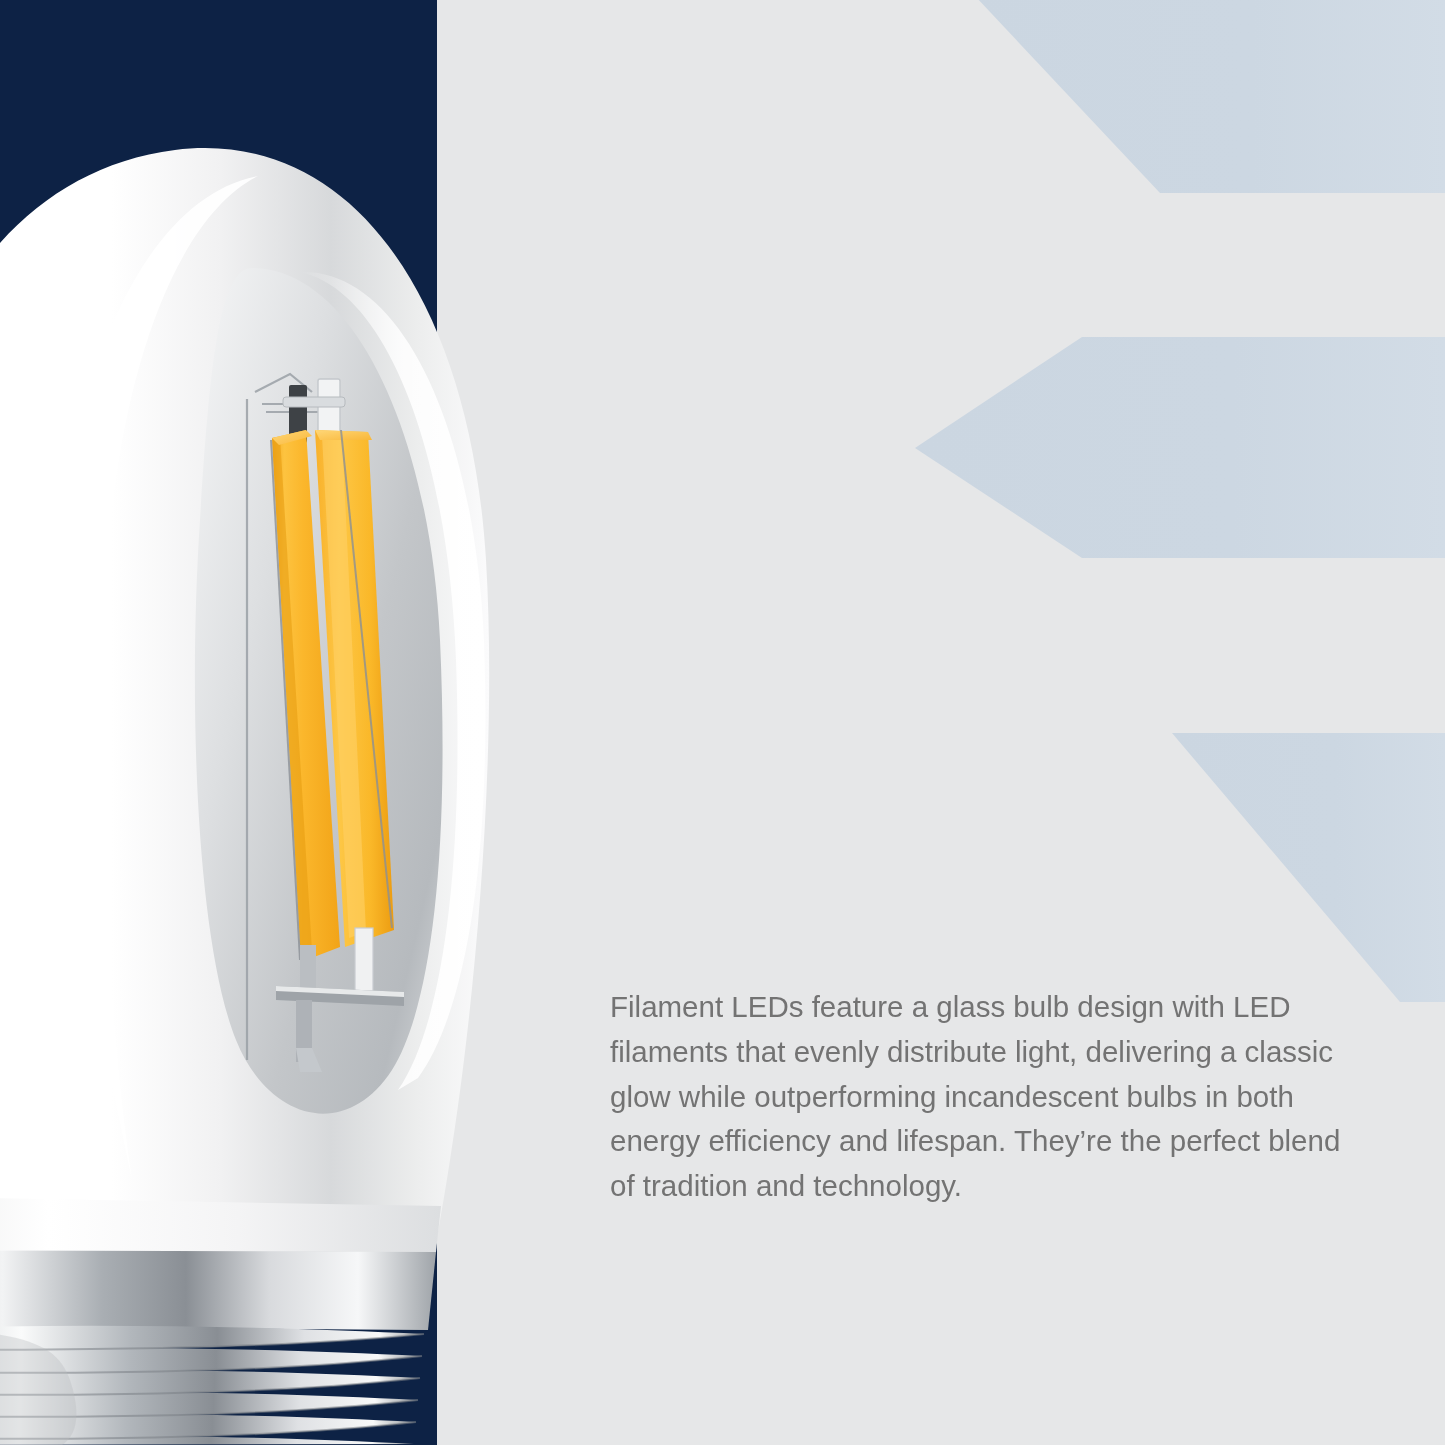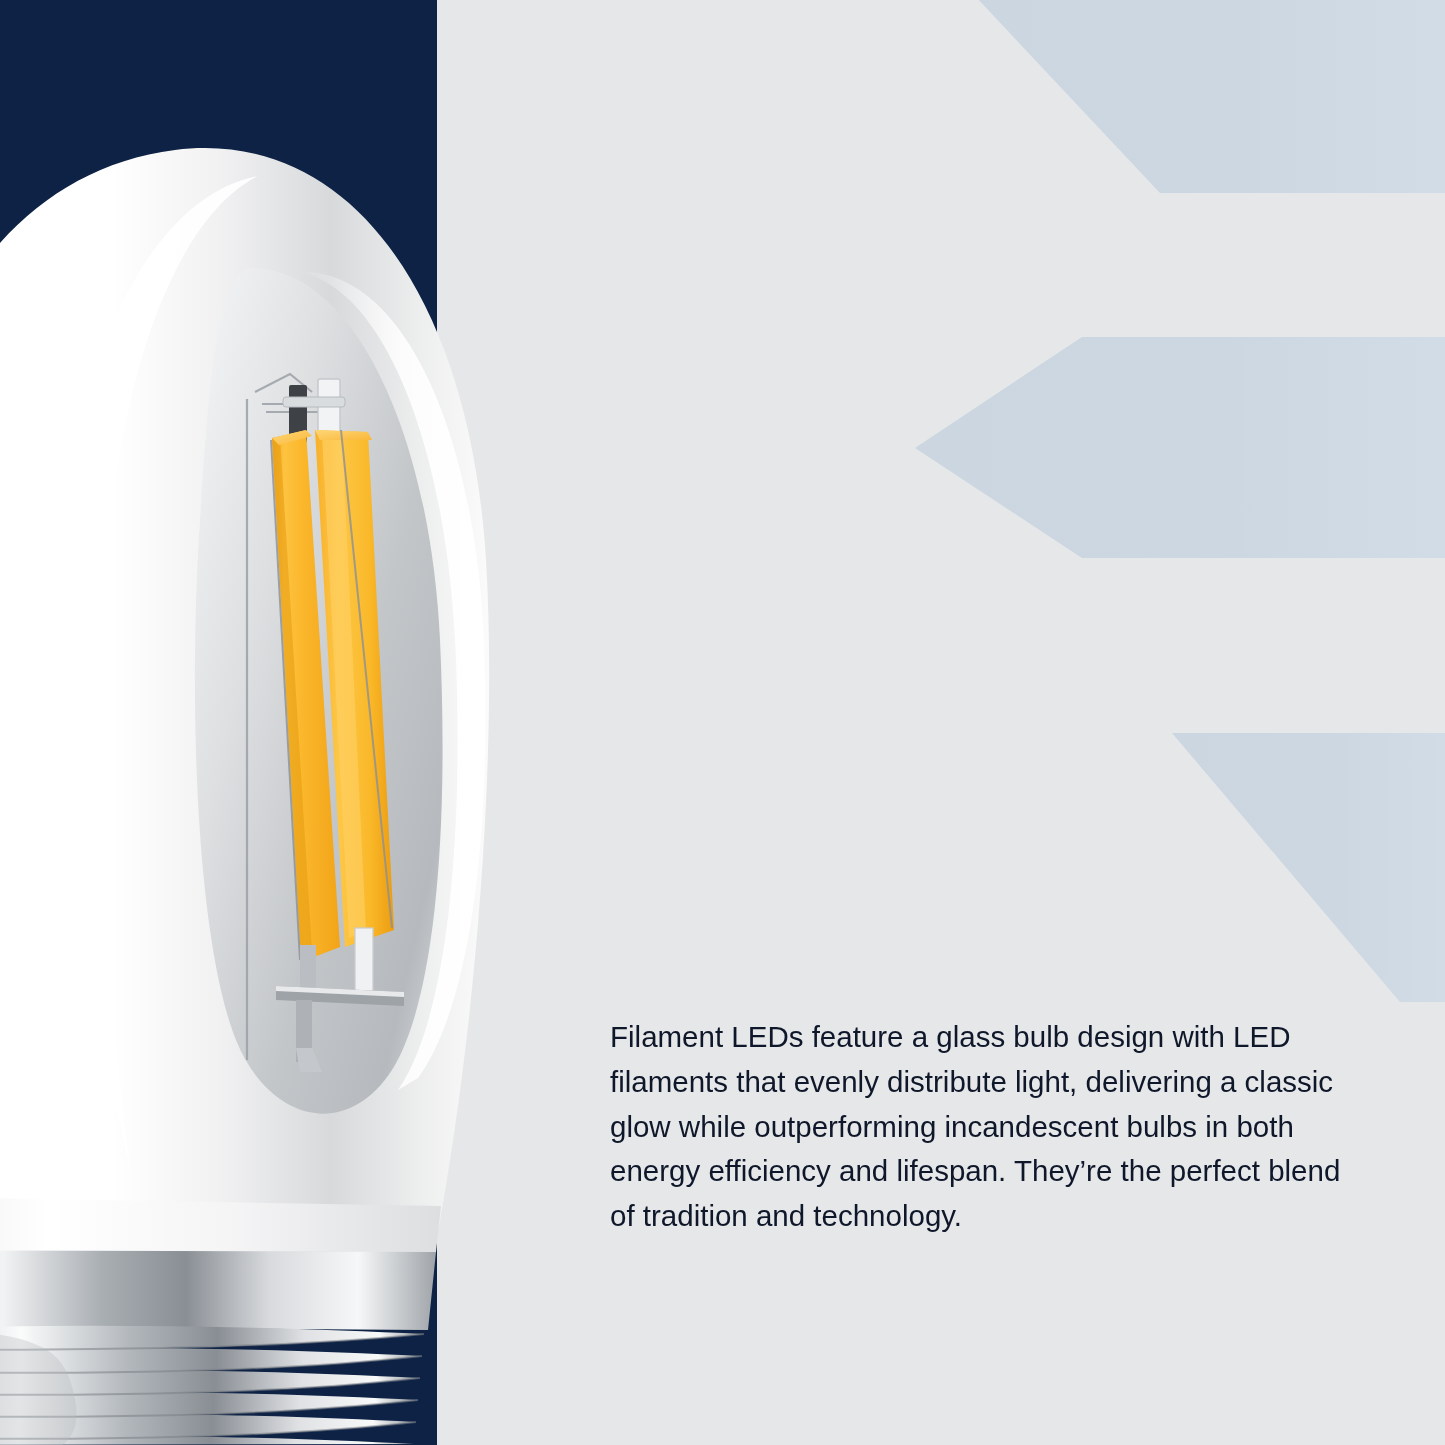--- a/index.html
+++ b/index.html
@@ -55,26 +55,25 @@
   .headline {
     font-family:"Liberation Sans", sans-serif;
     font-size:46px;
     font-weight:700;
     letter-spacing:0.3px;
     color:#12294c;
     line-height:1.05;
     white-space:nowrap;
   }
   .body-copy {
-    margin-top:30px;
     font-family:"Liberation Sans", sans-serif;
     font-size:29.5px;
     font-weight:400;
     line-height:1.52;
-    color:#0f172a;
+    color:#737373;
     width:760px;
   }
 </style>
 </head>
 <body>
 
 <div class="stage">
 
   <svg class="chevrons" viewBox="0 0 1445 1445" width="1445" height="1445" aria-hidden="true">
     <defs>

